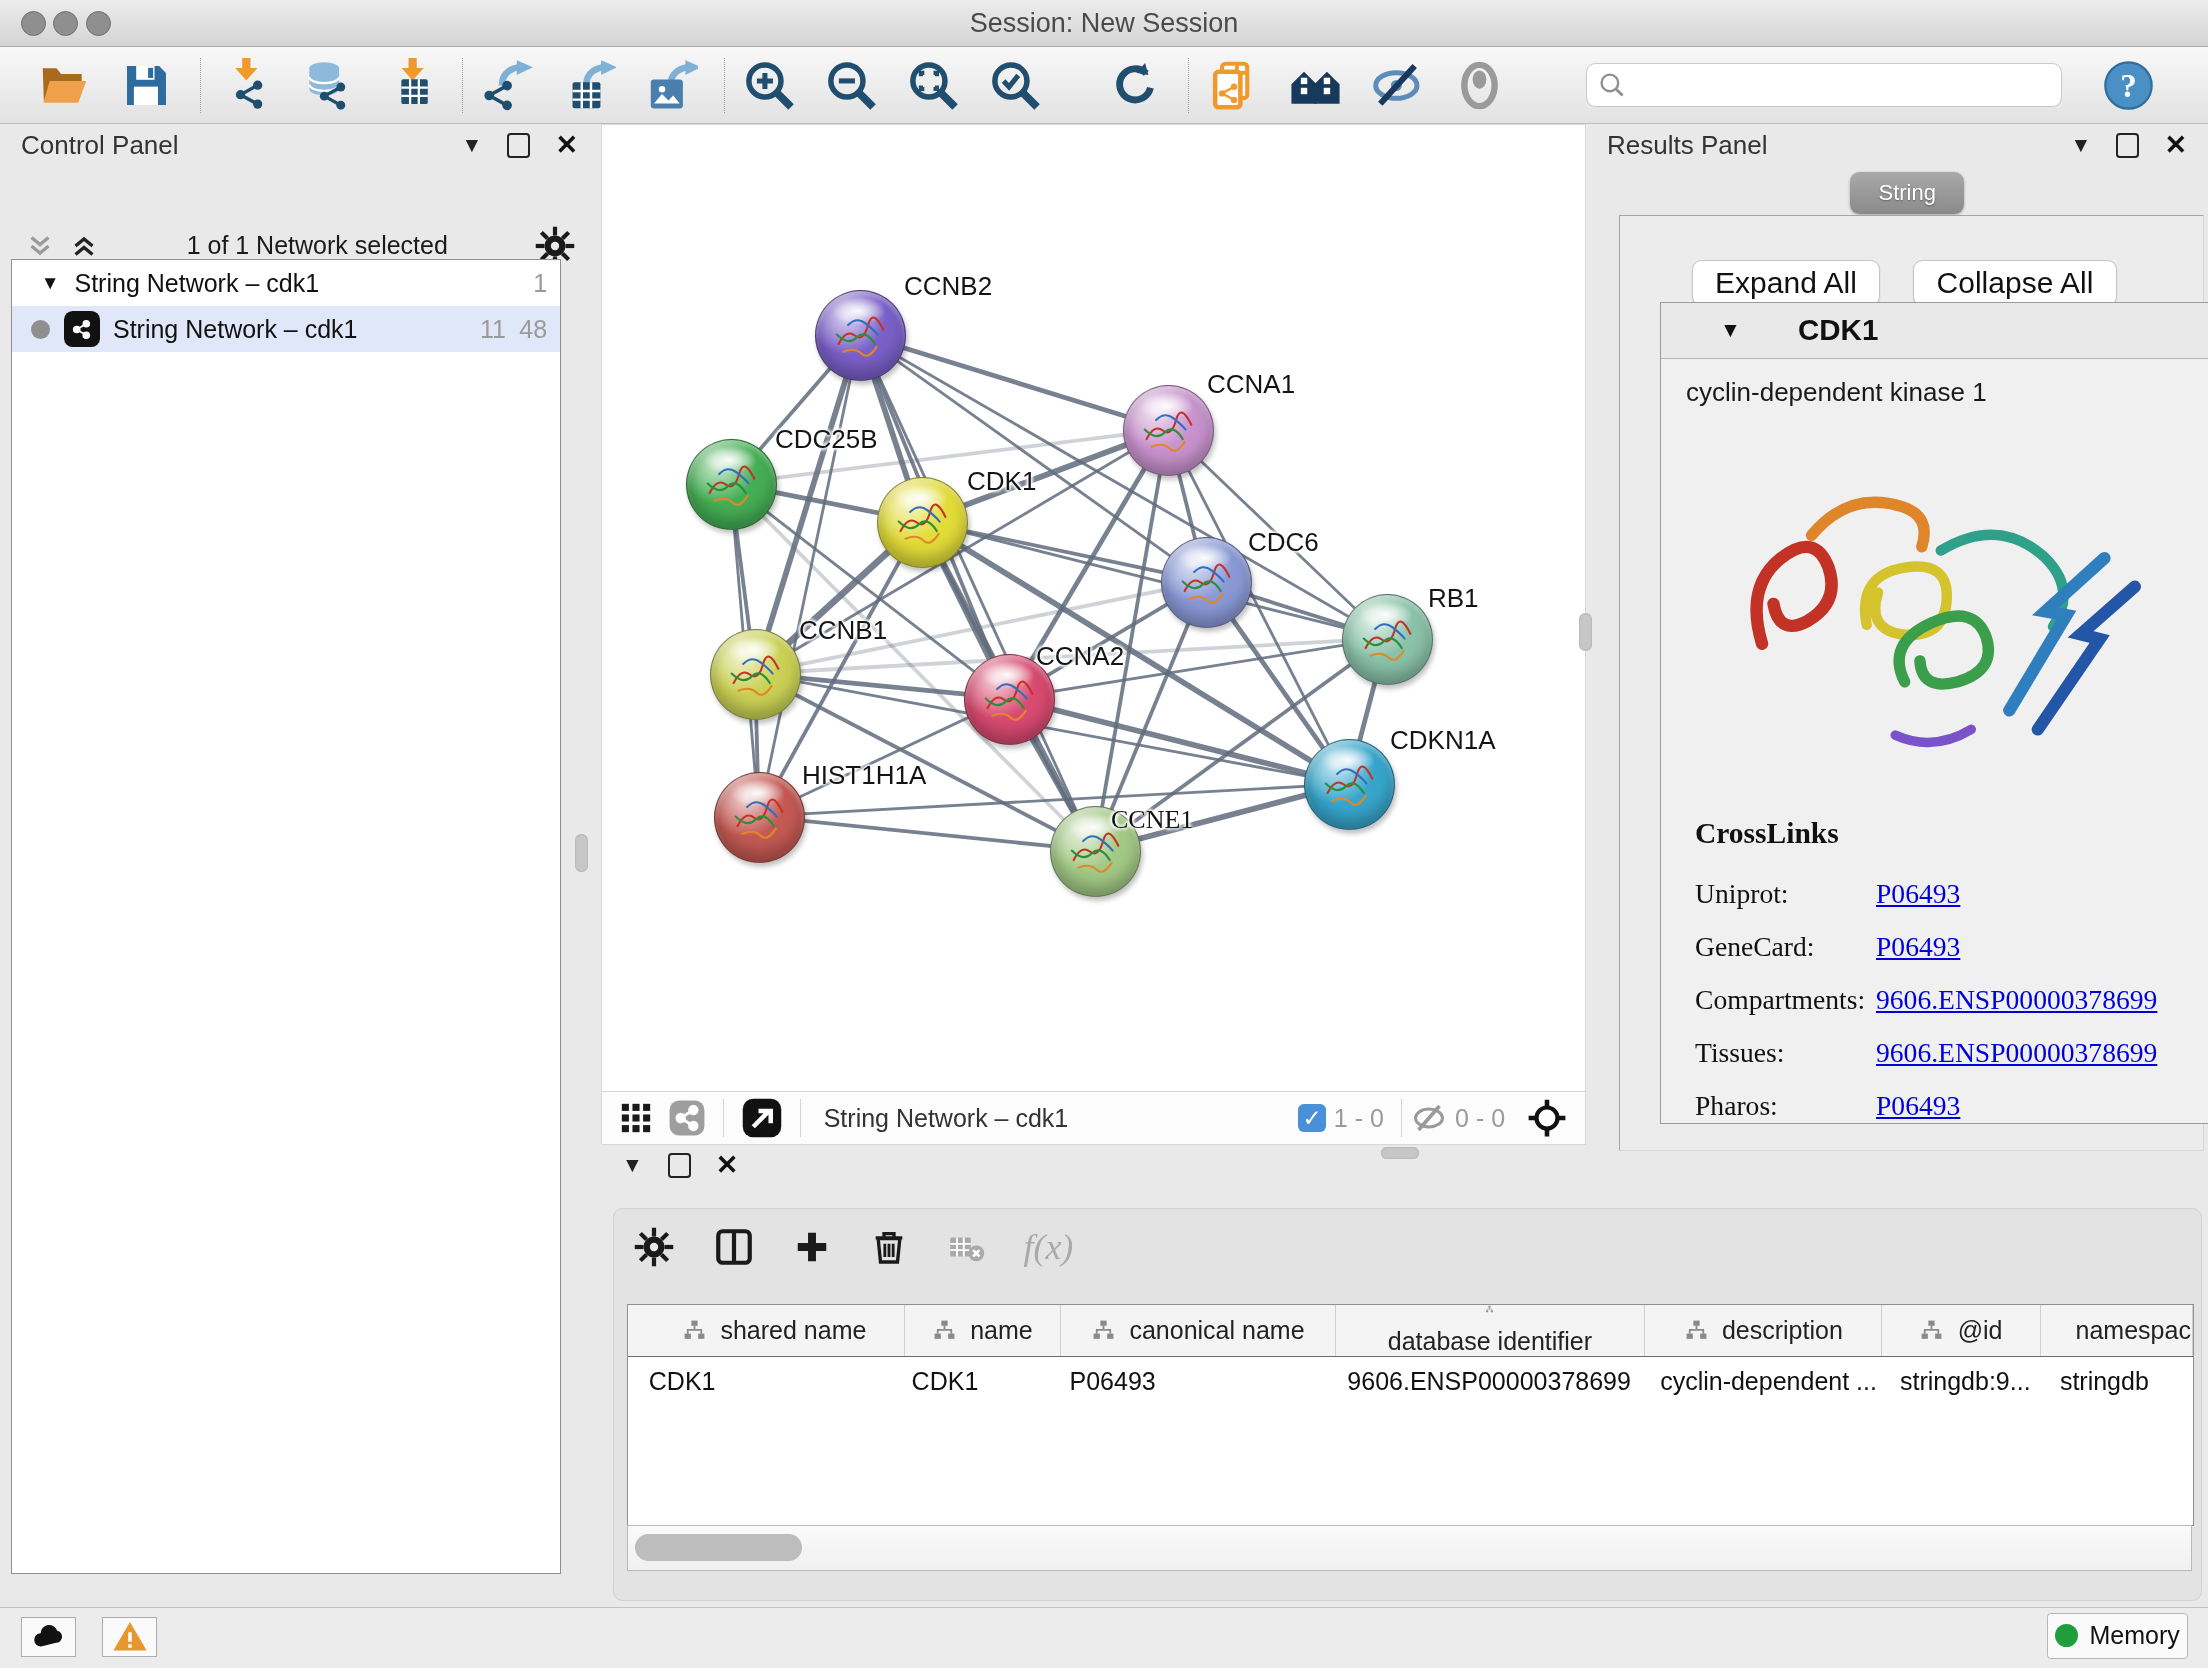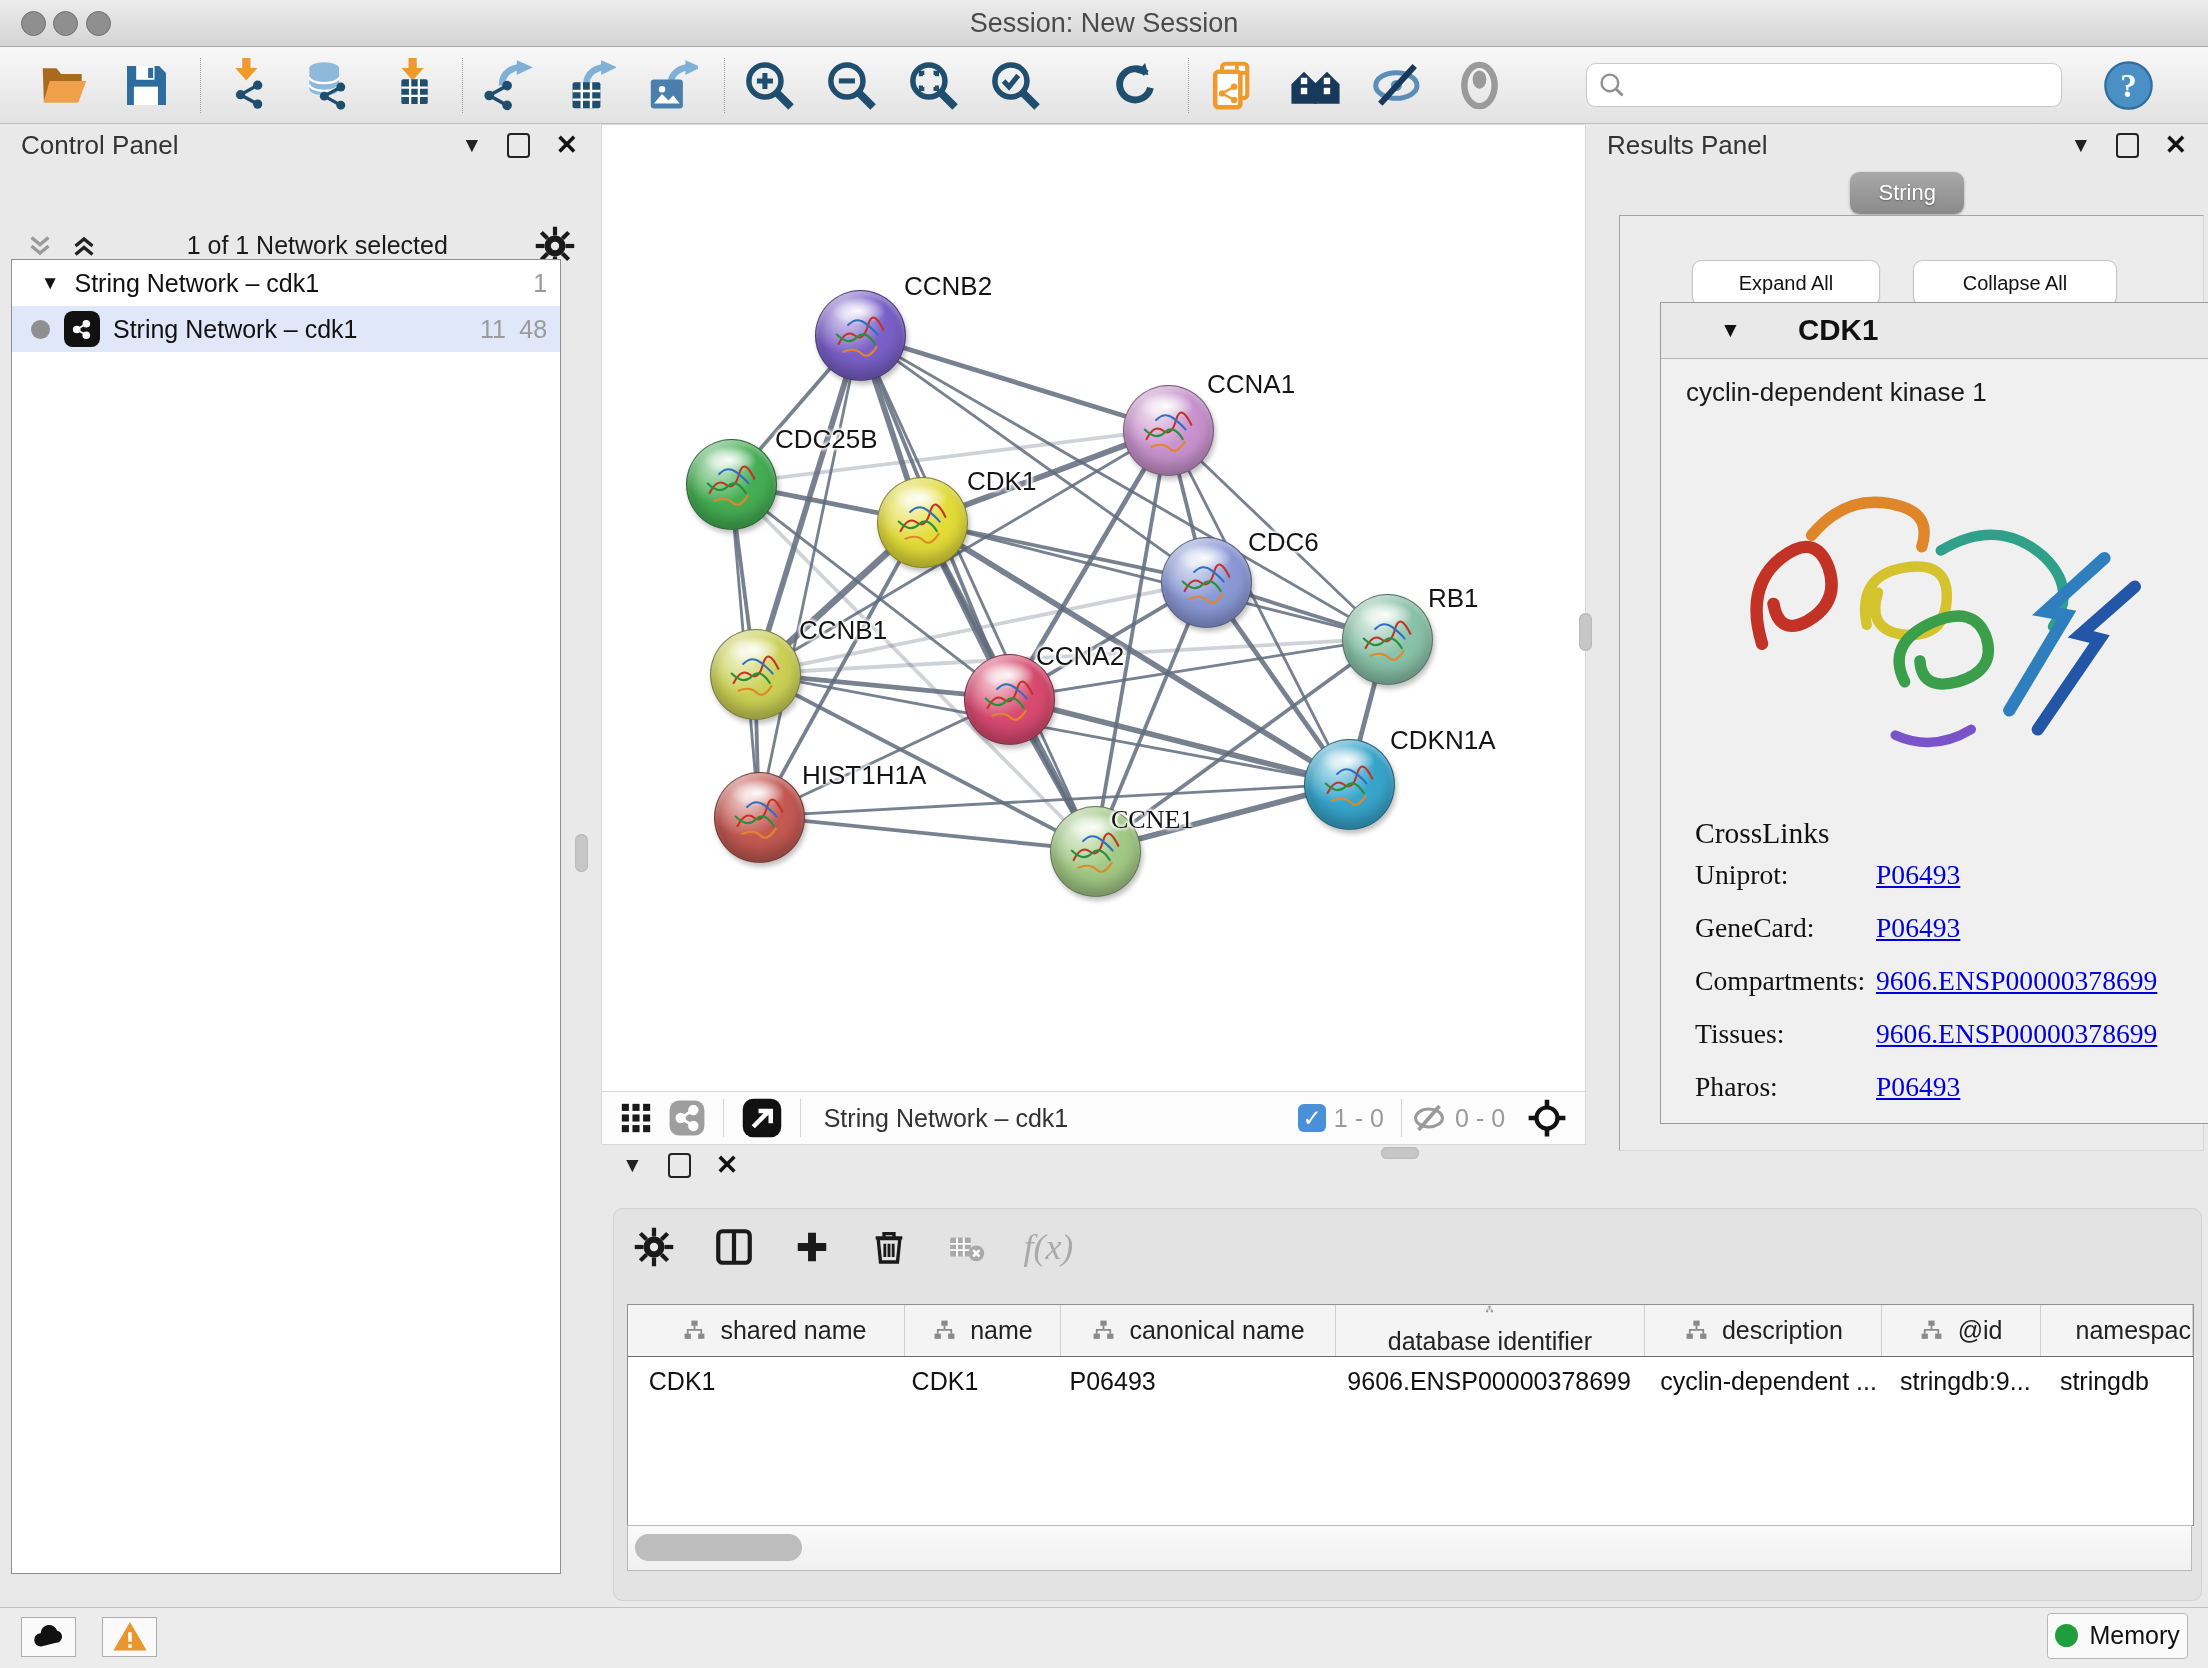--- a/index.html
+++ b/index.html
@@ -78,33 +78,33 @@
     font-size:23px;line-height:28.5px;text-align:center;}
   .grab-handle{position:absolute;background:#c7c7c7;border-radius:7.6px;box-shadow:inset 0 0 1.9px #9a9a9a;}
   
   #results-panel{position:absolute;left:1586px;top:124px;width:622px;height:1031px;}
   #rp-tab{position:absolute;left:264px;top:48px;height:42px;line-height:42px;padding:0 28.5px;
     background:linear-gradient(#a9a9a9,#8a8a8a);color:#fff;border-radius:9.5px;font-size:22px;
     text-shadow:0 1px 1.9px rgba(0,0,0,.35);box-shadow:0 1px 2.9px rgba(0,0,0,.3);}
   #rp-box{position:absolute;left:33px;top:91px;width:585px;height:936px;background:#ececec;
     border:1.9px solid #a5a5a5;border-right-color:#d8d8d8;border-bottom-color:#d8d8d8;box-sizing:border-box;}
   .rp-btn{position:absolute;top:44px;height:46px;background:#fff;border:1.9px solid #c6c6c6;
-    border-radius:9.5px;font-size:20px;color:#111;display:flex;align-items:center;
+    border-radius:9.5px;font-size:30px;color:#111;display:flex;align-items:center;
     justify-content:center;box-shadow:0 1px 1.9px rgba(0,0,0,.12);box-sizing:border-box;}
   #btn-expand{left:72px;width:188px;}
   #btn-collapse{left:293px;width:204px;}
   #entry-box{position:absolute;left:40px;top:86px;width:569px;height:822px;background:#f0f0f0;
     border:1.9px solid #9a9a9a;box-sizing:border-box;}
   #entry-header{height:55px;background:#e9e9e9;border-bottom:1.9px solid #b5b5b5;position:relative;}
   #entry-caret{position:absolute;left:59px;top:15px;font-size:21px;color:#111;}
   #entry-gene{position:absolute;left:137px;top:9.5px;font-size:29.5px;font-weight:bold;color:#111;}
   #entry-desc{position:absolute;left:25px;top:74px;font-size:26px;color:#1a1a1a;}
   #ribbon{position:absolute;left:63px;top:141px;}
   #crosslinks{position:absolute;left:34px;top:514px;font-family:"Liberation Serif",serif;}
-  #xl-head{font-size:29.5px;font-weight:normal;color:#111;margin-bottom:9px;}
+  #xl-head{font-size:29.5px;font-weight:bold;color:#111;margin-bottom:28px;}
   .xl-row{display:flex;margin-bottom:21px;}
   .xl-label{width:181px;font-size:27.6px;color:#111;}
   .xl-link{font-size:27.6px;color:#0000dd;text-decoration:underline;}
   
   #table-panel{position:absolute;left:601px;top:1144px;width:1607px;height:463px;}
   #tp-inner{position:absolute;left:12.4px;top:64px;width:1589px;height:393px;background:#e3e3e3;
     border-radius:9.5px;border:1px solid #d0d0d0;box-sizing:border-box;}
   #tp-toolbar{position:absolute;left:19px;top:17px;display:flex;align-items:center;gap:38px;}
   .tp-icon{display:flex;align-items:center;justify-content:center;}
   #fx-label{font-family:"Liberation Serif",serif;font-style:italic;font-size:36px;color:#a9a9a9;}

